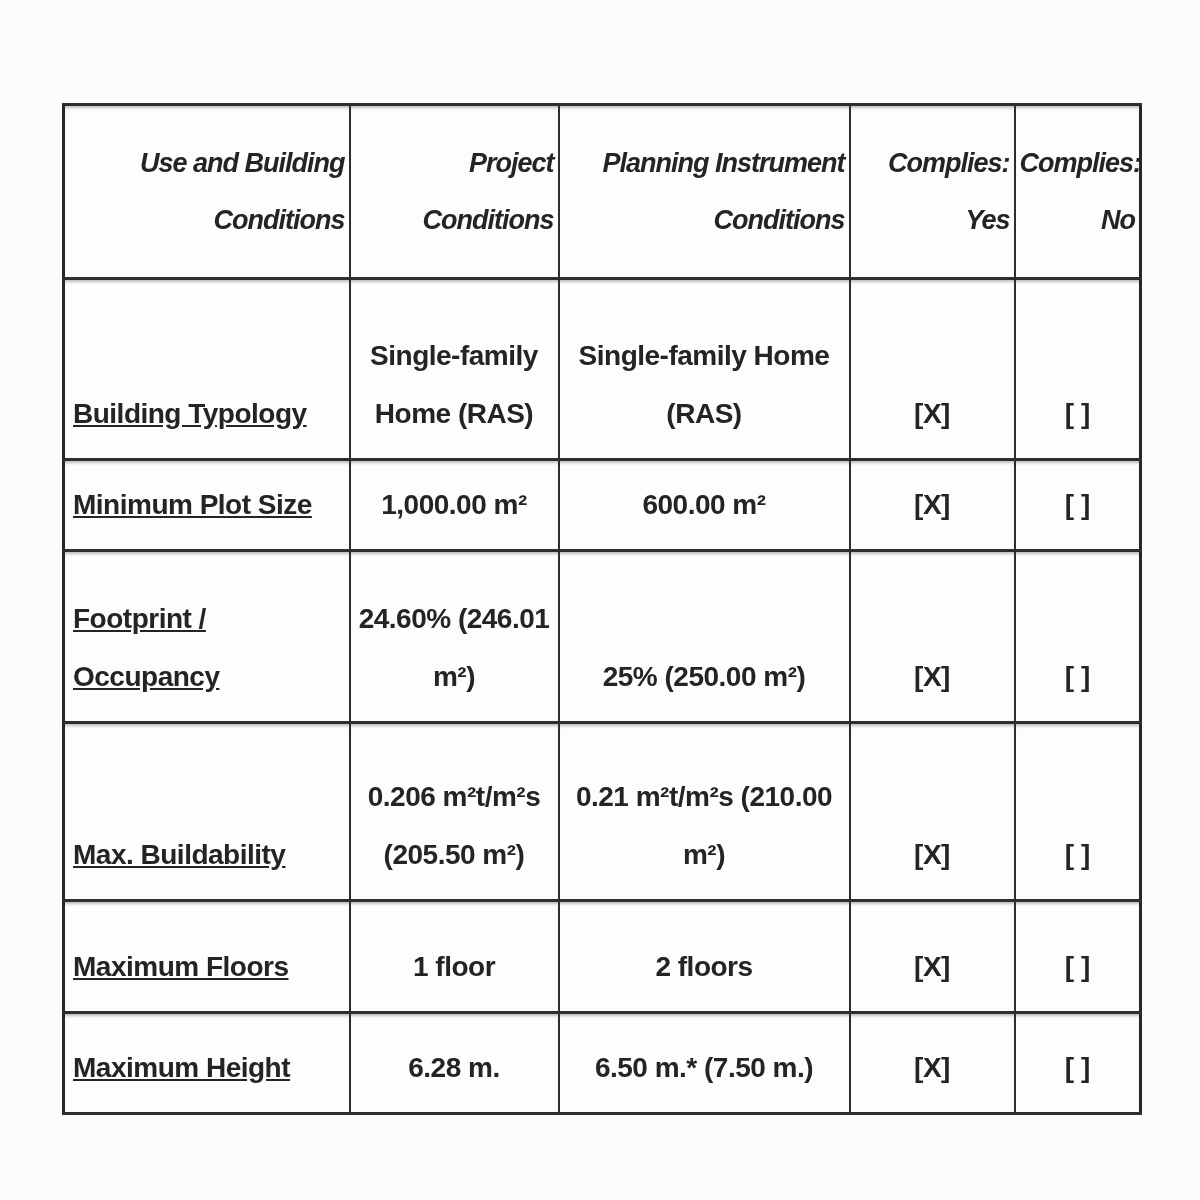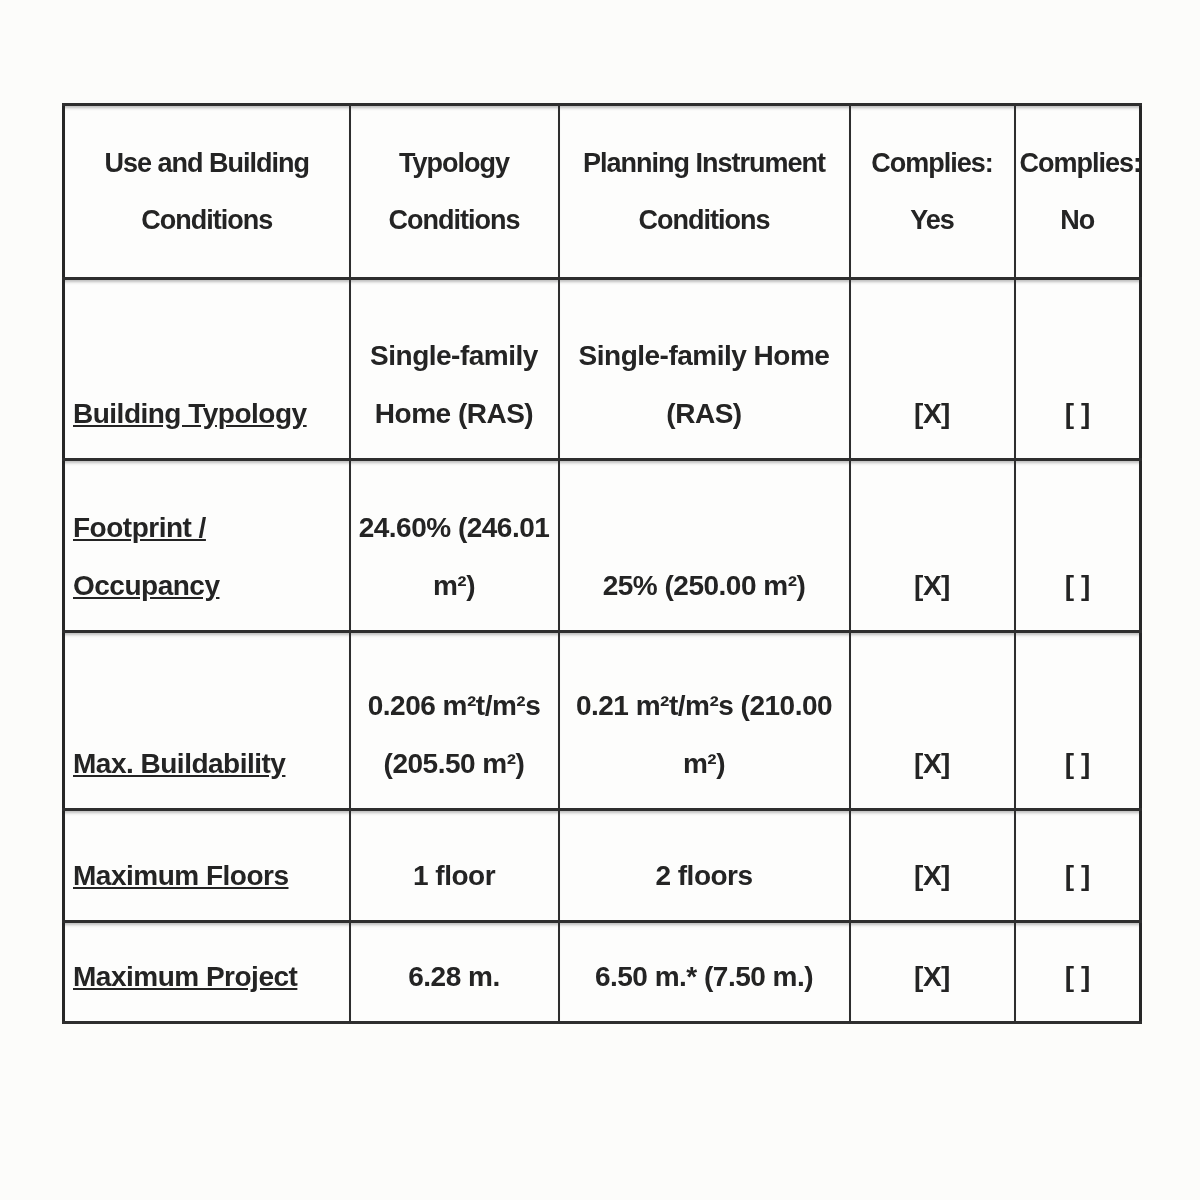--- a/index.html
+++ b/index.html
@@ -40,25 +40,26 @@
     border-top-width: 3px;
     border-bottom-width: 3px;
     box-shadow: inset 0 4px 3px -2px rgba(110,110,110,0.45);
     font-weight: 700;
     overflow: visible;
   }
   table.compliance { border: 3px solid #262626; }
 
   table.compliance th {
     vertical-align: middle;
-    text-align: center;
+    text-align: right;
     font-size: 27px;
     letter-spacing: -1px;
     line-height: 2.1;
     padding: 4px 4px;
+    font-style: italic;
   }
   table.compliance td {
     vertical-align: bottom;
     text-align: center;
     font-size: 28px;
     letter-spacing: -0.5px;
     line-height: 2.05;
     padding: 8px 8px 16px 8px;
   }
   table.compliance td.label {
@@ -84,31 +85,38 @@
       <colgroup>
         <col class="c0">
           <col class="c1">
           <col class="c2">
           <col class="c3">
           <col class="c4">
       </colgroup>
       <thead>
         <tr class="rh">
           <th>Use and Building Conditions</th>
-          <th>Typology Conditions</th>
+          <th>Project Conditions</th>
           <th>Planning Instrument Conditions</th>
           <th>Complies: Yes</th>
           <th>Complies: No</th>
         </tr>
       </thead>
       <tbody>
         <tr class="r0">
           <td class="label">Building Typology</td>
           <td>Single-family Home (RAS)</td>
           <td>Single-family Home (RAS)</td>
+          <td>[X]</td>
+          <td>[ ]</td>
+        </tr>
+        <tr class="r1">
+          <td class="label">Minimum Plot Size</td>
+          <td>1,000.00 m²</td>
+          <td>600.00 m²</td>
           <td>[X]</td>
           <td>[ ]</td>
         </tr>
         <tr class="r2">
           <td class="label">Footprint / Occupancy</td>
           <td>24.60% (246.01 m²)</td>
           <td>25% (250.00 m²)</td>
           <td>[X]</td>
           <td>[ ]</td>
         </tr>
@@ -120,21 +128,21 @@
           <td>[ ]</td>
         </tr>
         <tr class="r4">
           <td class="label">Maximum Floors</td>
           <td>1 floor</td>
           <td>2 floors</td>
           <td>[X]</td>
           <td>[ ]</td>
         </tr>
         <tr class="r5">
-          <td class="label">Maximum Project</td>
+          <td class="label">Maximum Height</td>
           <td>6.28 m.</td>
           <td>6.50 m.* (7.50 m.)</td>
           <td>[X]</td>
           <td>[ ]</td>
         </tr>
       </tbody>
     </table>
   </div>
 </div>
 

